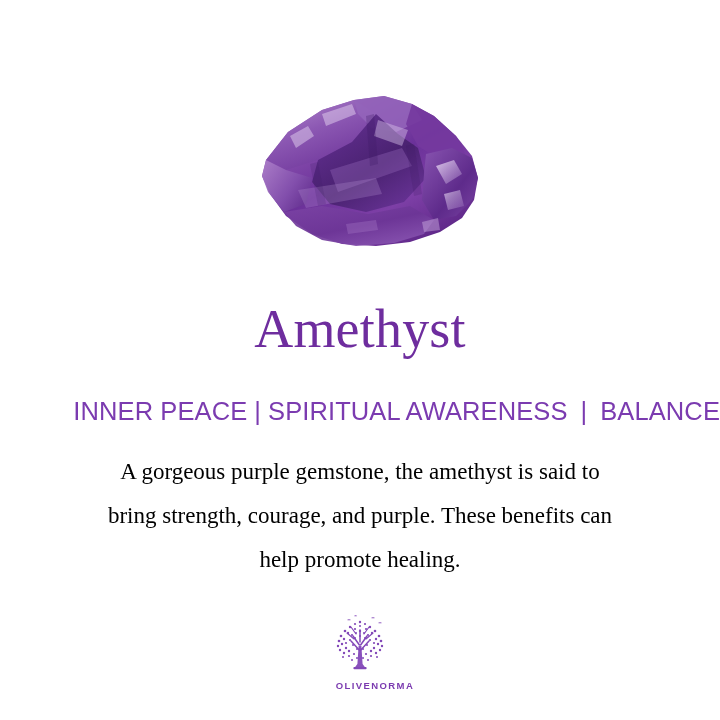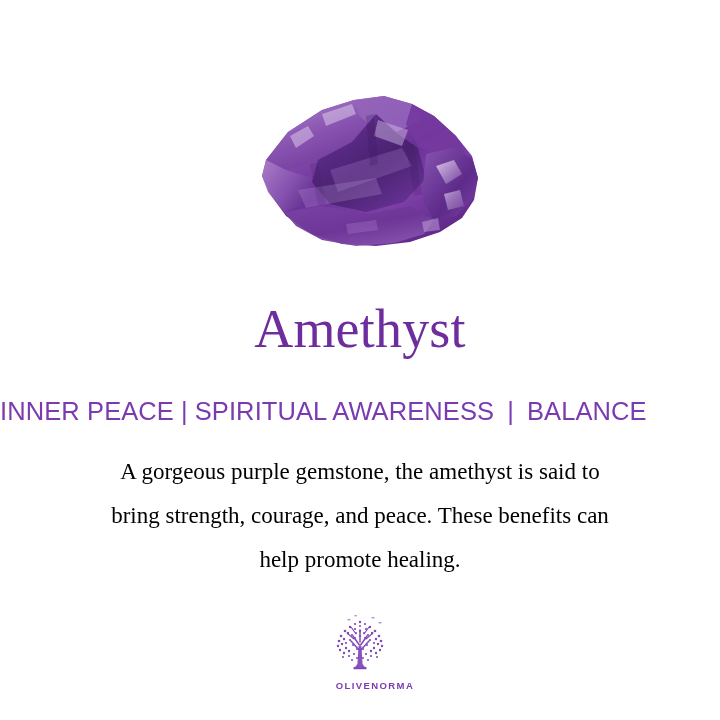--- a/index.html
+++ b/index.html
@@ -60,21 +60,21 @@
     color: #6e2d9e;
     letter-spacing: 0.2px;
   }
 
   
   .keywords {
     position: absolute;
     left: 0;
     top: 396px;
     width: 720px;
-    text-align: left;
+    text-align: right;
     font-family: "Liberation Sans", sans-serif;
     font-size: 25.5px;
     line-height: 30px;
     font-weight: 400;
     color: #7b3bb0;
     letter-spacing: 0.1px;
     white-space: nowrap;
   }
   .kw-sep {
     display: inline-block;
@@ -212,21 +212,21 @@
   </div>
 
   <div class="title">Amethyst</div>
 
   <div class="keywords">
     <span>INNER PEACE</span><span class="kw-sep">|</span><span>SPIRITUAL AWARENESS</span><span class="kw-sep wide">|</span><span>BALANCE</span>
   </div>
 
   <div class="body-copy">
     <div>A gorgeous purple gemstone, the amethyst is said to</div>
-    <div>bring strength, courage, and peace. These benefits can</div>
+    <div>bring strength, courage, and purple. These benefits can</div>
     <div>help promote healing.</div>
   </div>
 
   <div class="logo">
     <svg class="logo-mark" viewBox="0 0 66 66" xmlns="http://www.w3.org/2000/svg">
       <g fill="#8348b8">
 
         <path d="M31.6 34 L30.4 52 L27.8 55.5 L38.2 55.5 L35.6 52 L34.4 34 Z" opacity="0.95"></path>
         <rect x="26.4" y="55" width="13.2" height="2.2" rx="1"></rect>
 

